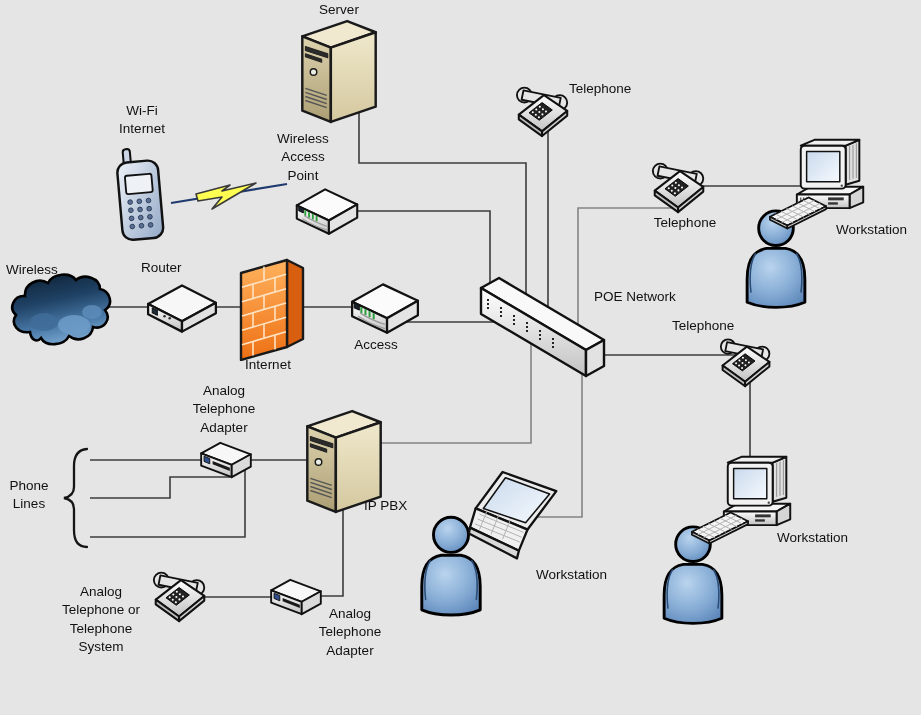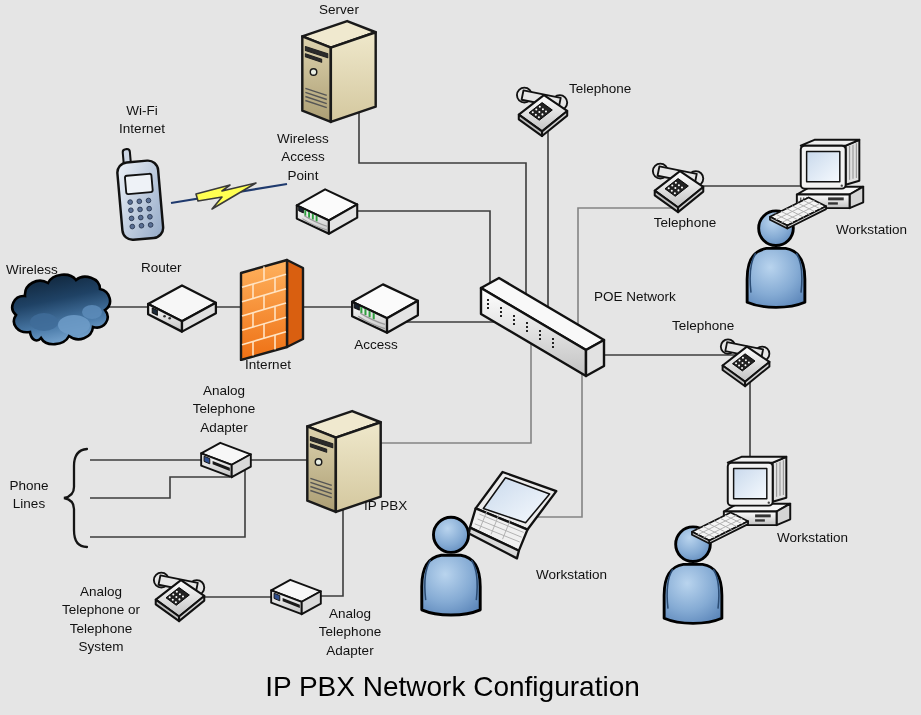--- a/index.html
+++ b/index.html
@@ -385,15 +385,14 @@
 <div class="lbl c" style="left:4px;top:477px;width:50px">Phone
 Lines</div>
 <div class="lbl c" style="left:52px;top:583px;width:98px">Analog
 Telephone or
 Telephone
 System</div>
 <div class="lbl c" style="left:315px;top:605px;width:70px">Analog
 Telephone
 Adapter</div>
 
-<div id="title">IP PBX Network Configuration</div>
 
 </div>
 
 </body></html>

